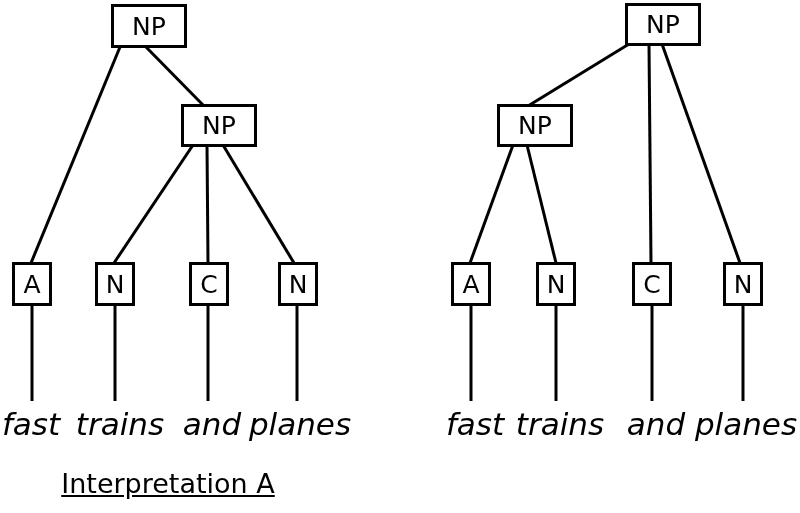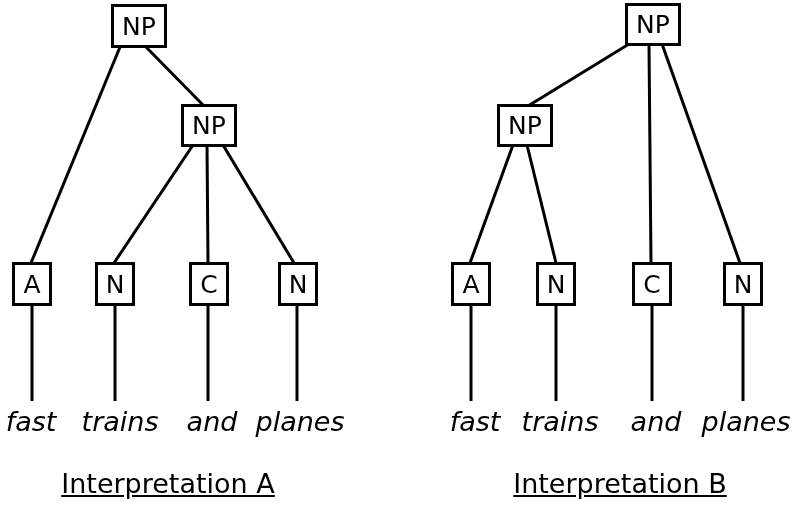--- a/index.html
+++ b/index.html
@@ -26,28 +26,28 @@
     box-sizing: border-box;
     border: 3px solid #000000;
     background: #ffffff;
     display: flex;
     align-items: center;
     justify-content: center;
     font-size: 25px;
     line-height: 1;
     color: #000000;
   }
-  .np { width: 56px; height: 44px; }
+  .np { width: 76px; height: 44px; }
   .leaf { width: 40px; height: 44px; top: 262px; }
   .word {
     position: absolute;
     top: 406px;
     transform: translateX(-50%);
     font-style: italic;
-    font-size: 27px;
+    font-size: 31px;
     white-space: nowrap;
     color: #000000;
   }
   .caption {
     position: absolute;
     top: 468px;
     transform: translateX(-50%);
     font-size: 27px;
     white-space: nowrap;
     color: #000000;
@@ -123,15 +123,14 @@
   <div class="box np b-root">NP</div>
   <div class="box np b-inner">NP</div>
   <div class="box leaf b-leaf0">A</div>
   <div class="box leaf b-leaf1">N</div>
   <div class="box leaf b-leaf2">C</div>
   <div class="box leaf b-leaf3">N</div>
   <div class="word b-word0">fast</div>
   <div class="word b-word1">trains</div>
   <div class="word b-word2">and</div>
   <div class="word b-word3">planes</div>
-  <div class="caption b-caption">Interpretation B</div>
 
 </div>
 
 </body></html>

